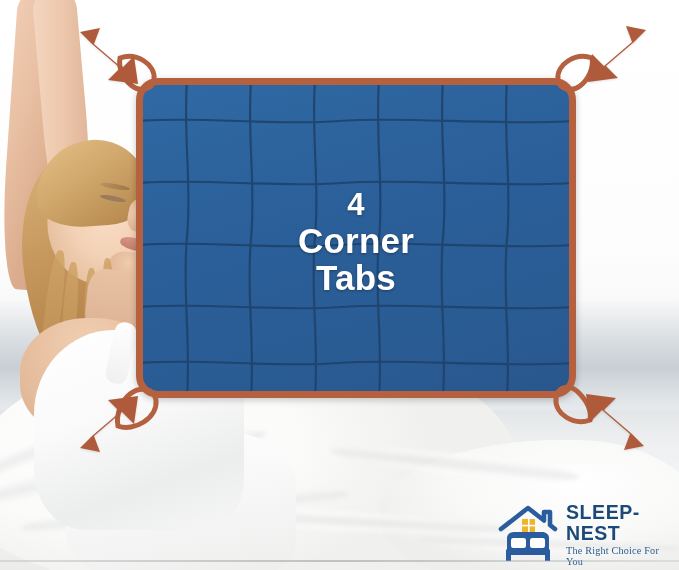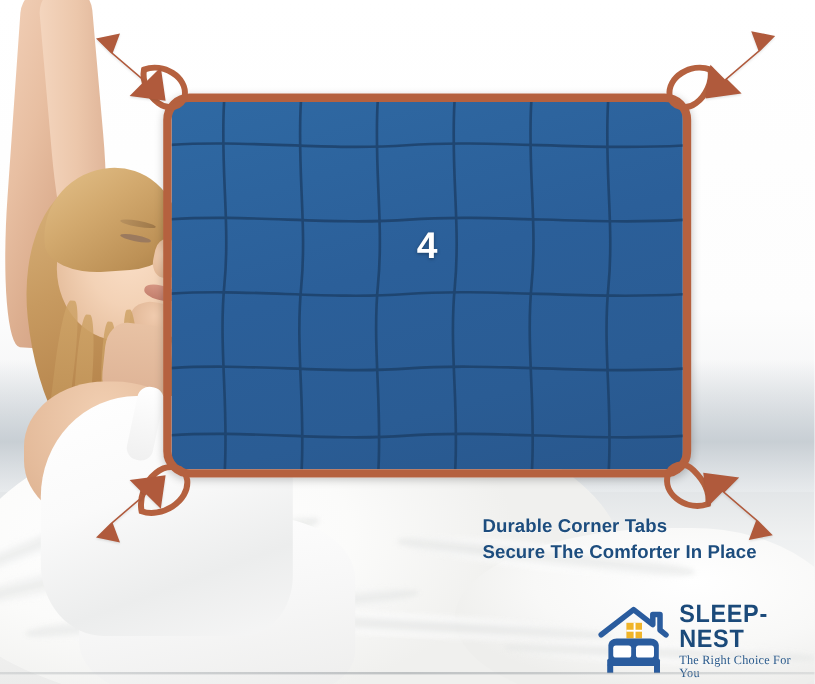--- a/index.html
+++ b/index.html
@@ -195,20 +195,22 @@
             <path d="M-4,98 C62,93 132,103 198,98 C264,93 352,103 430,98"></path>
             <path d="M-4,160 C60,155 130,165 196,160 C262,155 350,165 430,160"></path>
             <path d="M-4,222 C62,217 132,227 198,222 C264,217 352,227 430,222"></path>
             <path d="M-4,278 C60,273 130,283 196,278 C262,273 350,283 430,278"></path>
           </g>
         </svg>
       </div>
 
       <div class="center-label">
         <div class="cl-1">4</div>
+        <div class="cl-2">Corner</div>
+        <div class="cl-3">Tabs</div>
       </div>
     </div>
 
     <svg class="tab-svg tab-tl" viewBox="0 0 70 70">
       <path d="M10,8 C26,2 46,14 44,30 C42,40 30,42 22,36 C14,30 8,18 10,8 Z" fill="none" stroke="#b5613f" stroke-width="5" stroke-linecap="round"></path>
     </svg>
     <svg class="tab-svg tab-tr" viewBox="0 0 70 70">
       <path d="M60,8 C44,2 24,14 26,30 C28,40 40,42 48,36 C56,30 62,18 60,8 Z" fill="none" stroke="#b5613f" stroke-width="5" stroke-linecap="round"></path>
     </svg>
     <svg class="tab-svg tab-bl" viewBox="0 0 76 76">
@@ -233,24 +235,20 @@
     <svg width="72" height="68" viewBox="0 0 72 68">
       <path d="M2,58 L22,62 L16,46 L44,22 L56,34 L60,6 L30,10 L42,22 L14,46 Z" fill="#b05a3c"></path>
     </svg>
   </div>
   <div class="arrow a-br">
     <svg width="72" height="68" viewBox="0 0 72 68">
       <path d="M70,58 L50,62 L56,46 L28,22 L16,34 L12,6 L42,10 L30,22 L58,46 Z" fill="#b05a3c"></path>
     </svg>
   </div>
 
-  <div class="caption">
-    <div>Durable Corner Tabs</div>
-    <div>Secure The Comforter In Place</div>
-  </div>
 
   <div class="logo">
     <div class="logo-mark">
       <svg width="62" height="56" viewBox="0 0 62 56">
         <path d="M4,24 L31,3 L47,15.5 L47,7 L53,7 L53,20 L58,24" fill="none" stroke="#2a5c9e" stroke-width="4.6" stroke-linejoin="round" stroke-linecap="round"></path>
         <rect x="25" y="14" width="13" height="13" fill="#f0b429"></rect>
         <rect x="31" y="14" width="1.6" height="13" fill="#ffffff"></rect>
         <rect x="25" y="19.8" width="13" height="1.6" fill="#ffffff"></rect>
         <path d="M10,50 L10,33 C10,29.5 13,27 17,27 L45,27 C49,27 52,29.5 52,33 L52,50 Z" fill="#2a5c9e"></path>
         <rect x="14" y="33" width="15" height="10" rx="2.2" fill="#ffffff"></rect>

